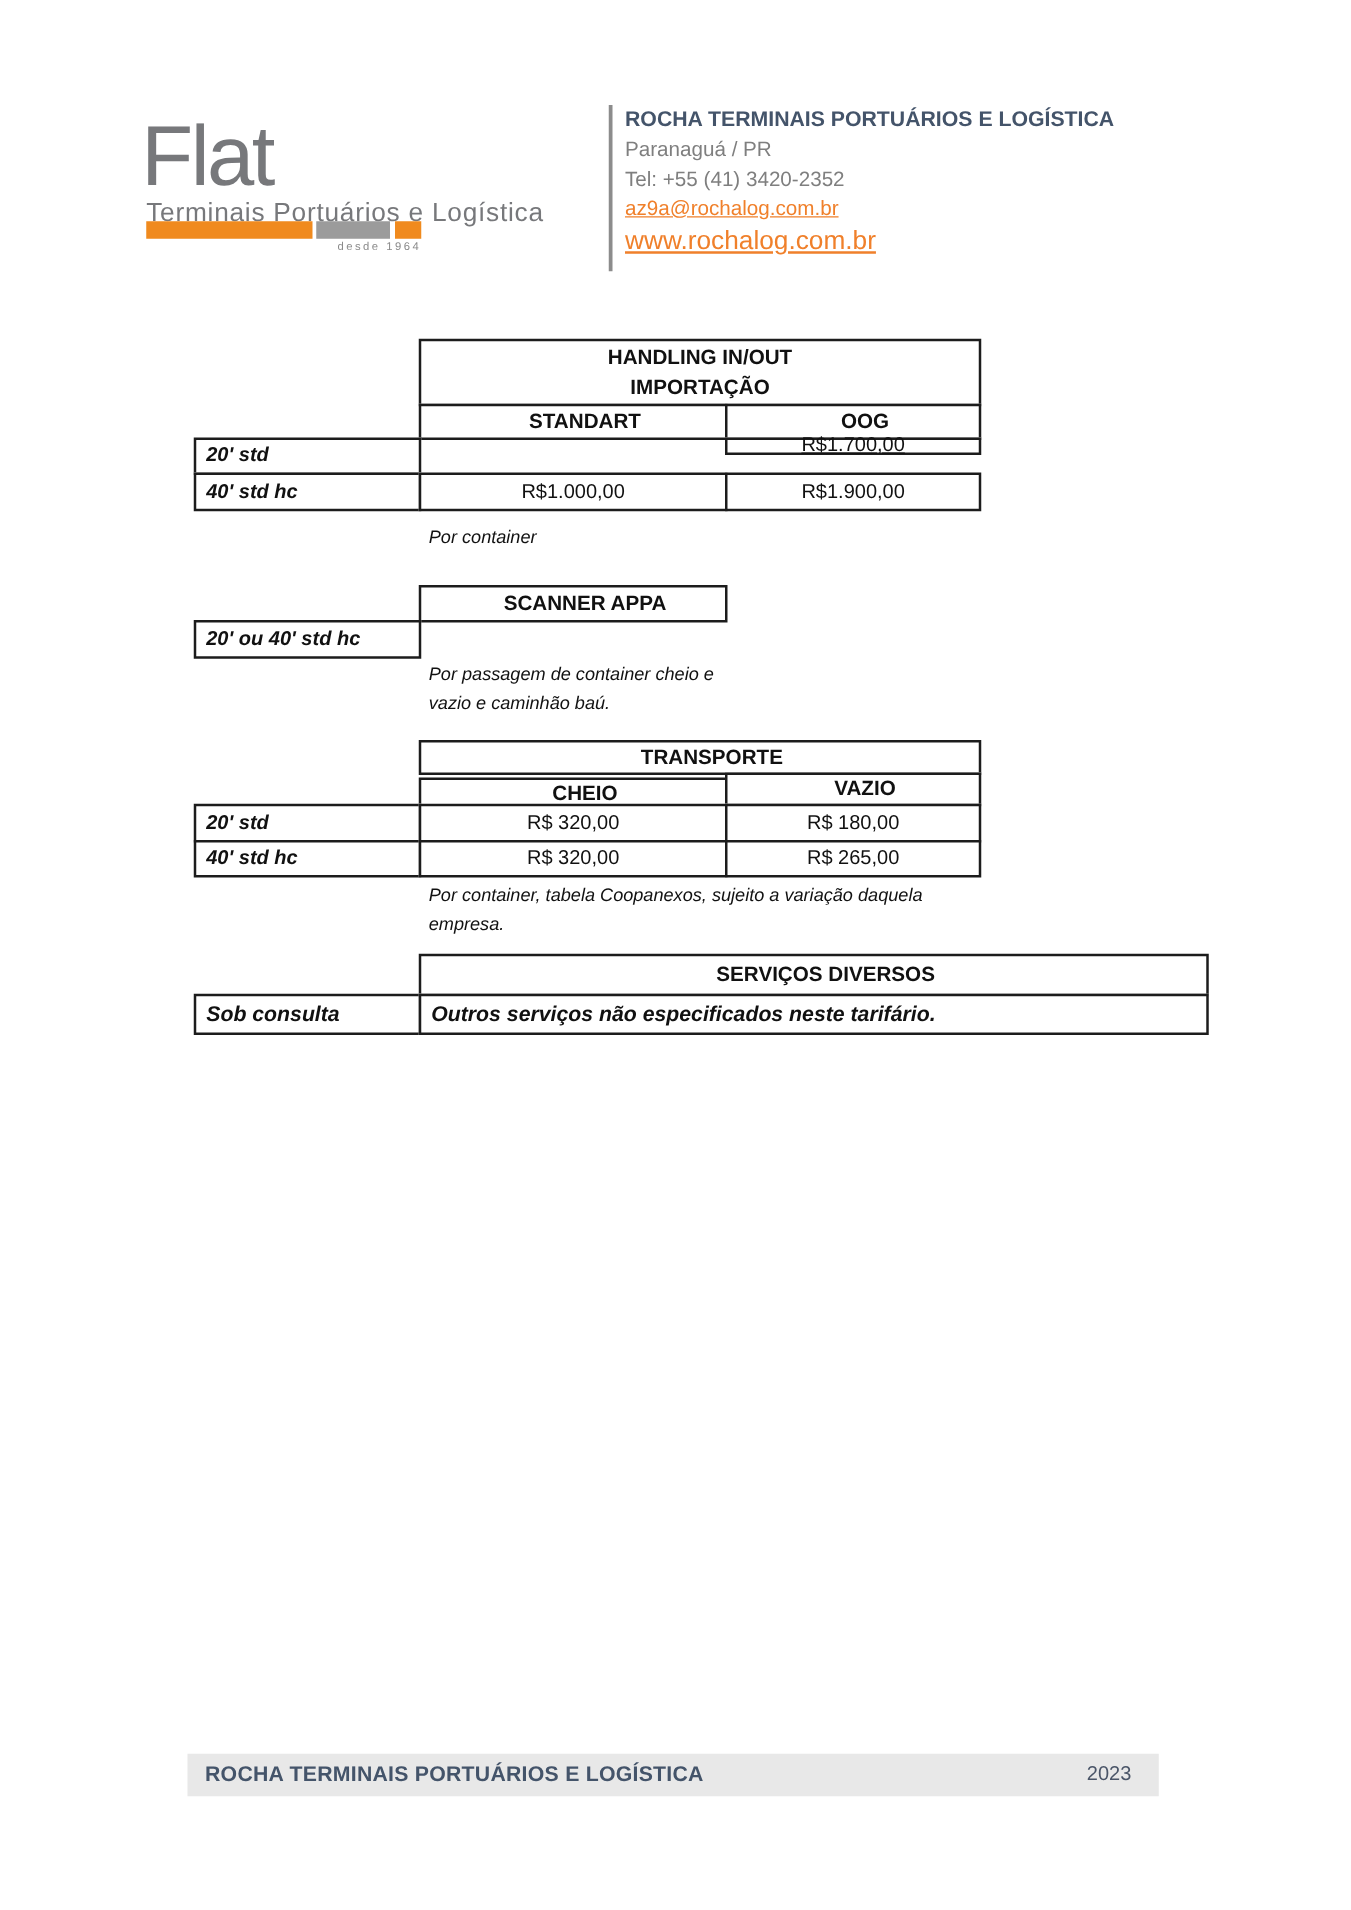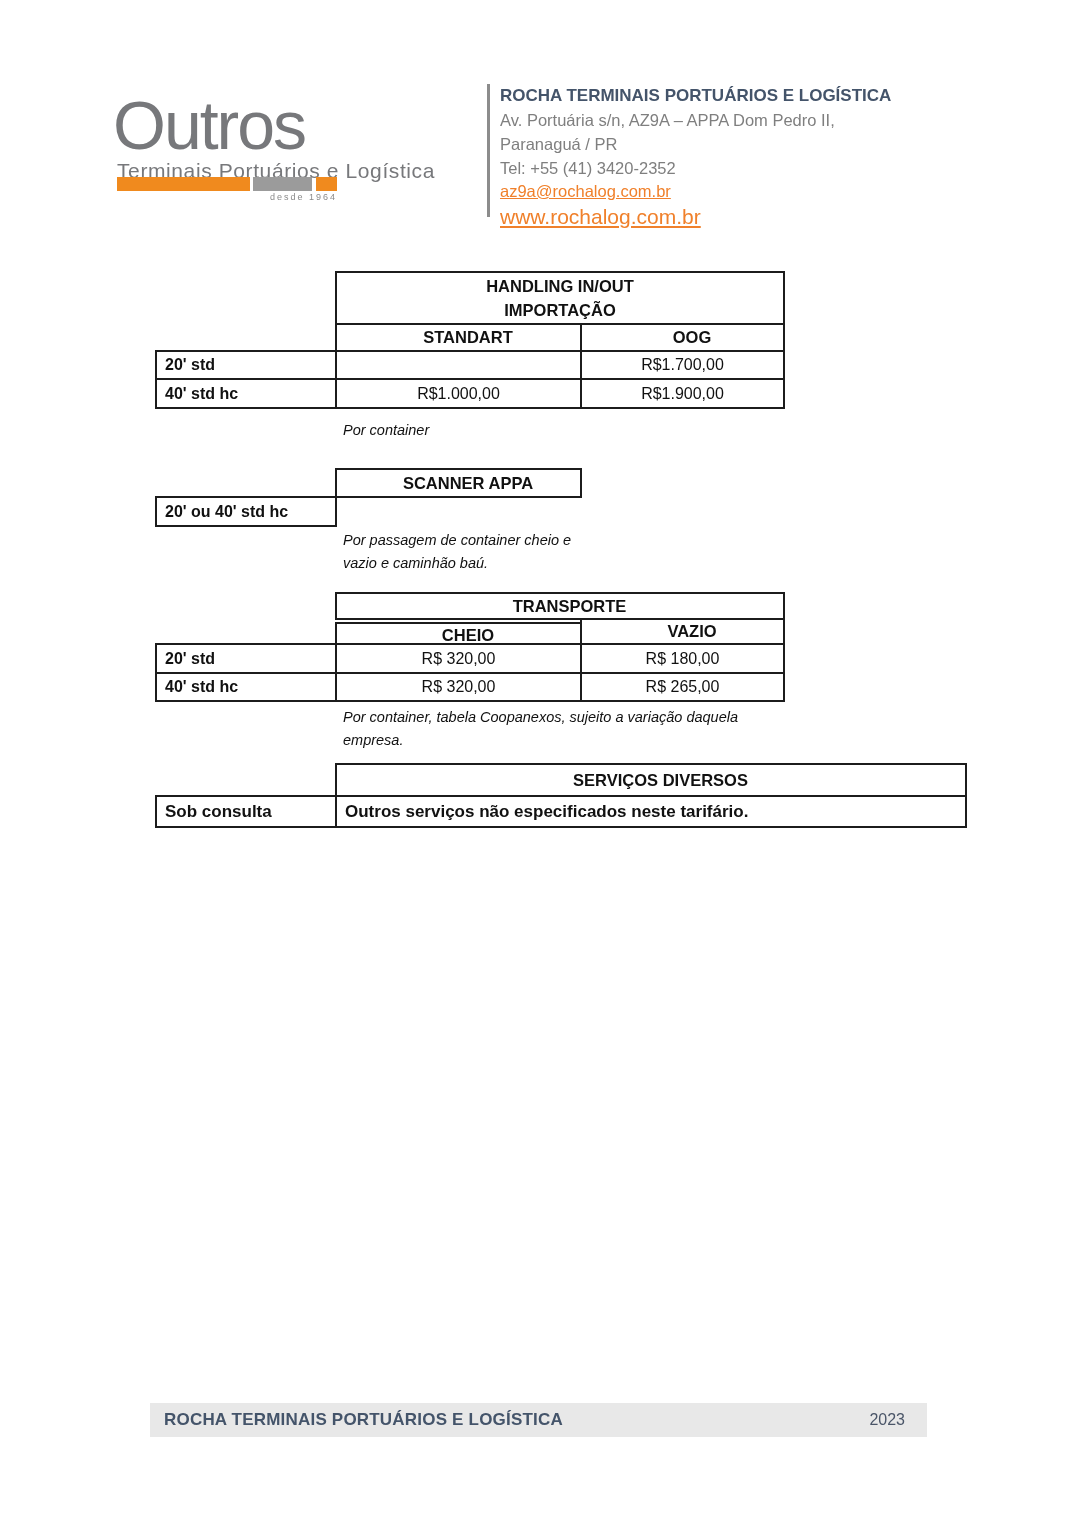--- a/index.html
+++ b/index.html
@@ -58,21 +58,21 @@
   }
   
   .cell{
     position:absolute;box-sizing:border-box;
     border:2px solid #1c1c1c;background:#ffffff;
     display:flex;align-items:center;justify-content:center;
     font-size:16px;color:#111111;
   }
   .cell.hdr{font-weight:700;font-size:16.5px;padding-left:19px;}
   .cell.hdr2{flex-direction:column;line-height:24px;font-weight:700;font-size:16.5px;}
-  .cell.label{justify-content:flex-start;padding-left:8px;font-weight:700;}
+  .cell.label{justify-content:flex-start;padding-left:8px;font-weight:700;font-style:italic;}
   .cell.value{font-weight:400;}
   .cell.big{font-size:17px;}
   .note{
     position:absolute;font-style:italic;font-size:14.5px;
     line-height:23px;color:#111111;
   }
   
   .footer-bar{
     position:absolute;left:150px;top:1403px;width:777px;height:34px;
     background:#e8e8e8;display:flex;align-items:center;
@@ -81,50 +81,49 @@
   }
   .footer-title{font-size:17px;font-weight:700;color:#44546a;letter-spacing:0.2px;}
   .footer-year{font-size:16px;color:#4a5568;}
 </style>
 </head>
 <body>
 
 <div class="page">
 
   <div>
-    <div class="logo-word">Outros</div>
+    <div class="logo-word">Flat</div>
     <div class="logo-tagline">Terminais Portuários e Logística</div>
     <div class="logo-bar">
       <span class="seg seg-orange1"></span>
       <span class="seg seg-gray"></span>
       <span class="seg seg-orange2"></span>
     </div>
     <div class="logo-since">desde 1964</div>
   </div>
 
   <div class="header-divider"></div>
 
   <div class="company">
     <div class="company-name">ROCHA TERMINAIS PORTUÁRIOS E LOGÍSTICA</div>
-    <div class="company-line">Av. Portuária s/n, AZ9A – APPA Dom Pedro II,</div>
     <div class="company-line">Paranaguá / PR</div>
     <div class="company-line">Tel: +55 (41) 3420-2352</div>
     <a class="company-email">az9a@rochalog.com.br</a>
     <a class="company-site">www.rochalog.com.br</a>
   </div>
 
   <div class="cell hdr2" style="left:335px;top:271px;width:450px;height:54px;">
     <div>HANDLING IN/OUT</div>
     <div>IMPORTAÇÃO</div>
   </div>
   <div class="cell hdr" style="left:335px;top:323px;width:247px;height:29px;">STANDART</div>
   <div class="cell hdr" style="left:580px;top:323px;width:205px;height:29px;">OOG</div>
 
   <div class="cell label" style="left:155px;top:350px;width:182px;height:30px;">20' std</div>
-  <div class="cell value" style="left:580px;top:350px;width:205px;height:30px;">R$1.700,00</div>
+  <div class="cell value" style="left:580px;top:350px;width:205px;height:14px;text-decoration:underline;">R$1.700,00</div>
 
   <div class="cell label" style="left:155px;top:378px;width:182px;height:31px;">40' std hc</div>
   <div class="cell value" style="left:335px;top:378px;width:247px;height:31px;">R$1.000,00</div>
   <div class="cell value" style="left:580px;top:378px;width:205px;height:31px;">R$1.900,00</div>
 
   <div class="note" style="left:343px;top:419px;">Por container</div>
 
   <div class="cell hdr" style="left:335px;top:468px;width:247px;height:30px;">SCANNER APPA</div>
   <div class="cell label" style="left:155px;top:496px;width:182px;height:31px;">20' ou 40' std hc</div>
 

